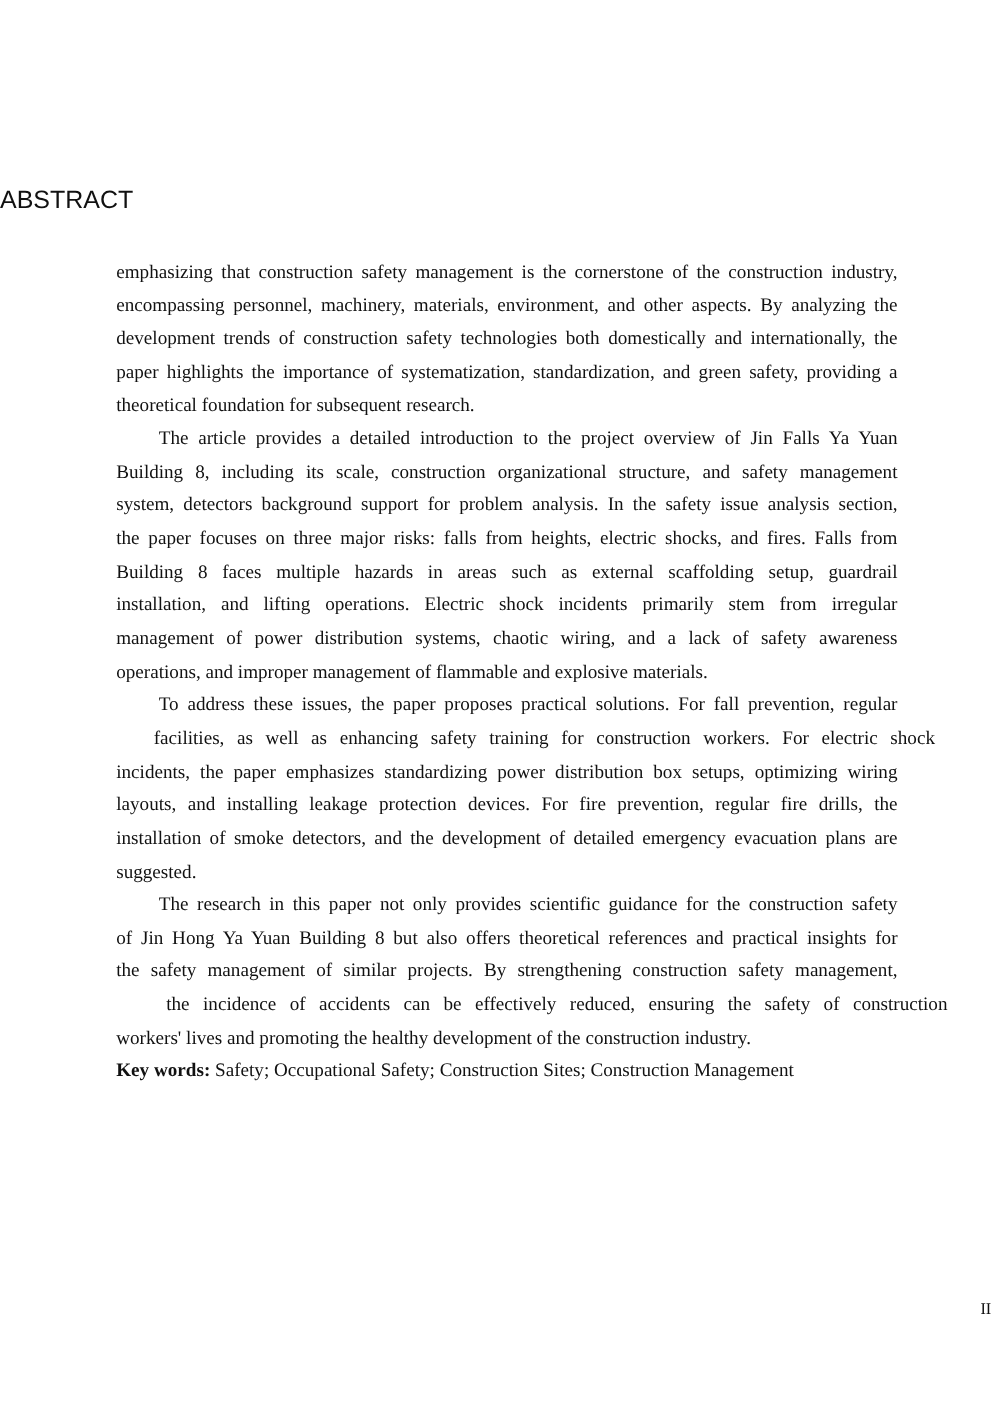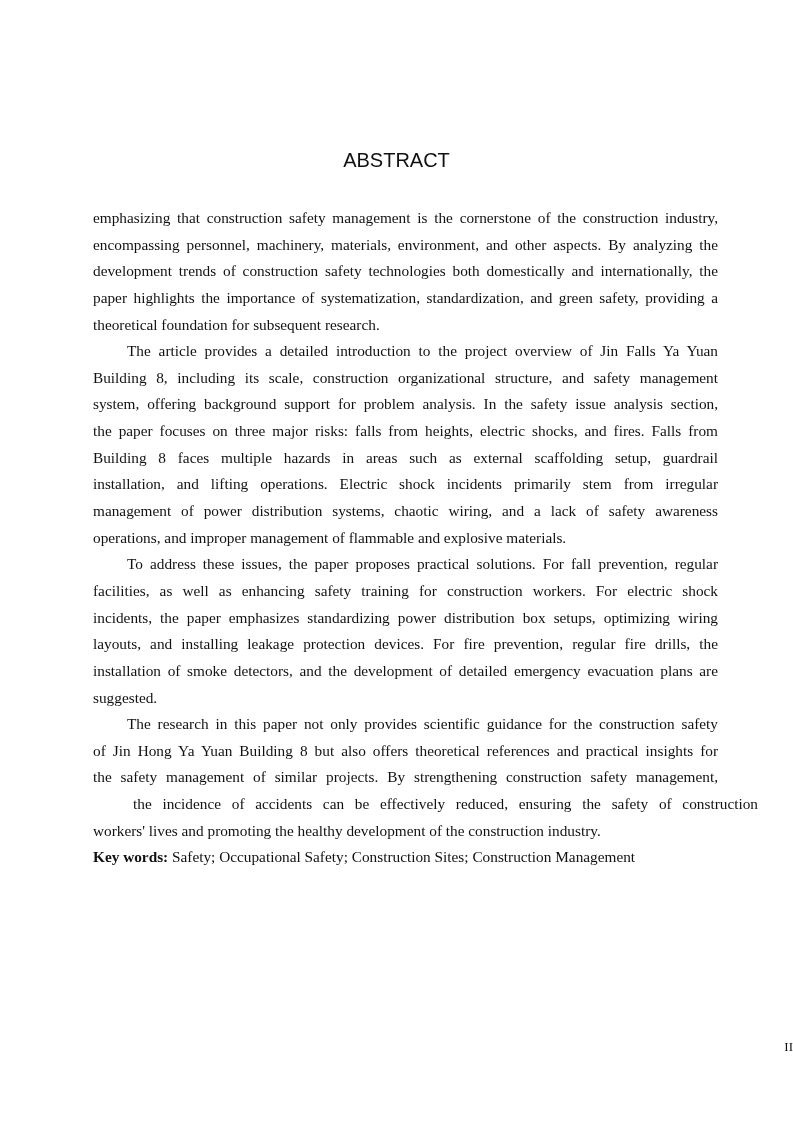--- a/index.html
+++ b/index.html
@@ -1,20 +1,19 @@
 <!DOCTYPE html>
 <html><head>
   <meta charset="utf-8">
   <style>
     html, body { margin: 0; padding: 0; background: #ffffff; }
     body { width: 793px; height: 1122px; position: relative; overflow: hidden; }
     .page { position: absolute; left: 0; top: 0; width: 793px; height: 1122px; background: #fff; }
     .title {
       position: absolute; left: 0; width: 793px; top: 149px;
-      text-align: center;
       font-family: "Liberation Sans", sans-serif;
       font-size: 20px; color: #111; letter-spacing: 0px;
     }
     .body {
       position: absolute; left: 93px; top: 205px; width: 625px;
       font-family: "Liberation Serif", serif;
       font-size: 15.3px; line-height: 26.65px; color: #111;
     }
     .line {
       display: block; white-space: nowrap; height: 26.65px;
@@ -39,30 +38,30 @@
         <div>
           <div class="line j" style="width: 625px; box-sizing: border-box;">emphasizing that construction safety management is the cornerstone of the construction industry,</div>
           <div class="line j" style="width: 625px; box-sizing: border-box;">encompassing personnel, machinery, materials, environment, and other aspects. By analyzing the</div>
           <div class="line j" style="width: 625px; box-sizing: border-box;">development trends of construction safety technologies both domestically and internationally, the</div>
           <div class="line j" style="width: 625px; box-sizing: border-box;">paper highlights the importance of systematization, standardization, and green safety, providing a</div>
           <div class="line" style="width: 625px; box-sizing: border-box;">theoretical foundation for subsequent research.</div>
         </div>
         <div>
           <div class="line indent j" style="width: 625px; box-sizing: border-box;">The article provides a detailed introduction to the project overview of Jin Falls Ya Yuan</div>
           <div class="line j" style="width: 625px; box-sizing: border-box;">Building 8, including its scale, construction organizational structure, and safety management</div>
-          <div class="line j" style="width: 625px; box-sizing: border-box;">system, offering background support for problem analysis. In the safety issue analysis section,</div>
+          <div class="line j" style="width: 625px; box-sizing: border-box;">system, detectors background support for problem analysis. In the safety issue analysis section,</div>
           <div class="line j" style="width: 625px; box-sizing: border-box;">the paper focuses on three major risks: falls from heights, electric shocks, and fires. Falls from</div>
           <div class="line j" style="width: 625px; box-sizing: border-box;">Building 8 faces multiple hazards in areas such as external scaffolding setup, guardrail</div>
           <div class="line j" style="width: 625px; box-sizing: border-box;">installation, and lifting operations. Electric shock incidents primarily stem from irregular</div>
           <div class="line j" style="width: 625px; box-sizing: border-box;">management of power distribution systems, chaotic wiring, and a lack of safety awareness</div>
           <div class="line" style="width: 625px; box-sizing: border-box;">operations, and improper management of flammable and explosive materials.</div>
         </div>
         <div>
           <div class="line indent j" style="width: 625px; box-sizing: border-box;">To address these issues, the paper proposes practical solutions. For fall prevention, regular</div>
-          <div class="line j" style="width: 625px; box-sizing: border-box;">facilities, as well as enhancing safety training for construction workers. For electric shock</div>
+          <div class="line j" style="width: 625px; box-sizing: border-box; margin-left: 30px;">facilities, as well as enhancing safety training for construction workers. For electric shock</div>
           <div class="line j" style="width: 625px; box-sizing: border-box;">incidents, the paper emphasizes standardizing power distribution box setups, optimizing wiring</div>
           <div class="line j" style="width: 625px; box-sizing: border-box;">layouts, and installing leakage protection devices. For fire prevention, regular fire drills, the</div>
           <div class="line j" style="width: 625px; box-sizing: border-box;">installation of smoke detectors, and the development of detailed emergency evacuation plans are</div>
           <div class="line" style="width: 625px; box-sizing: border-box;">suggested.</div>
         </div>
         <div>
           <div class="line indent j" style="width: 625px; box-sizing: border-box;">The research in this paper not only provides scientific guidance for the construction safety</div>
           <div class="line j" style="width: 625px; box-sizing: border-box;">of Jin Hong Ya Yuan Building 8 but also offers theoretical references and practical insights for</div>
           <div class="line j" style="width: 625px; box-sizing: border-box;">the safety management of similar projects. By strengthening construction safety management,</div>
           <div class="line j" style="width: 625px; box-sizing: border-box; margin-left: 40px;">the incidence of accidents can be effectively reduced, ensuring the safety of construction</div>

